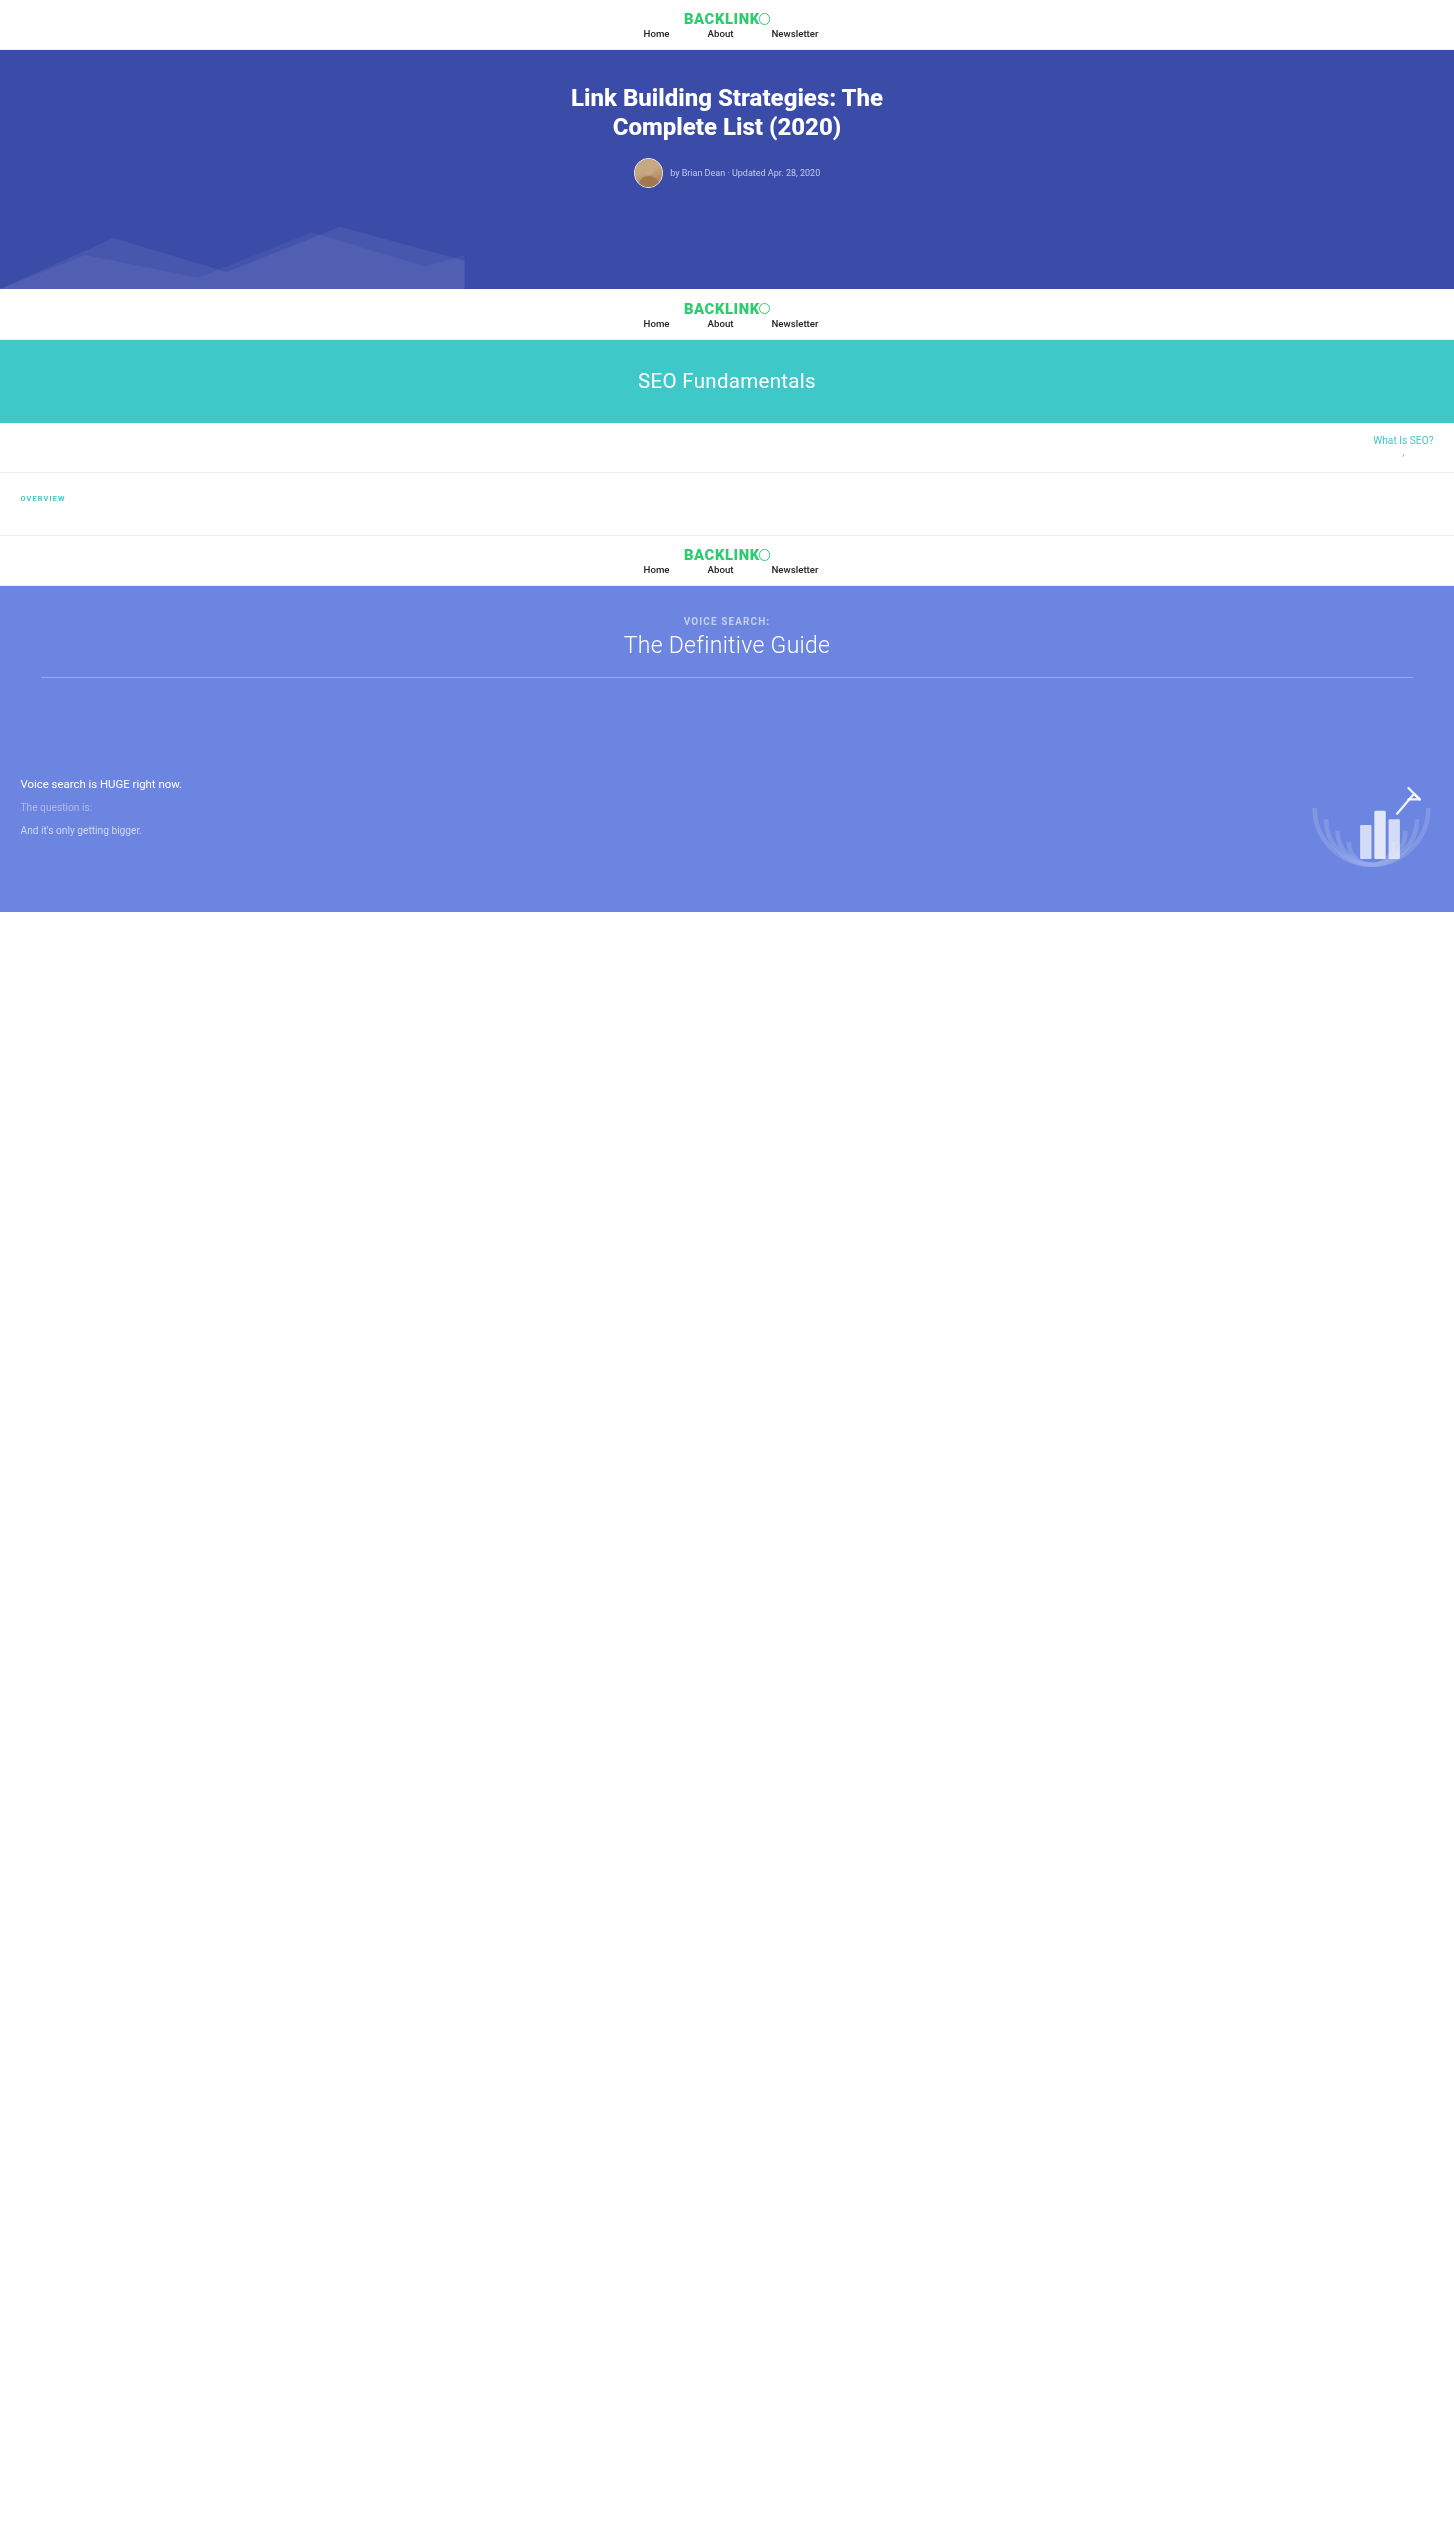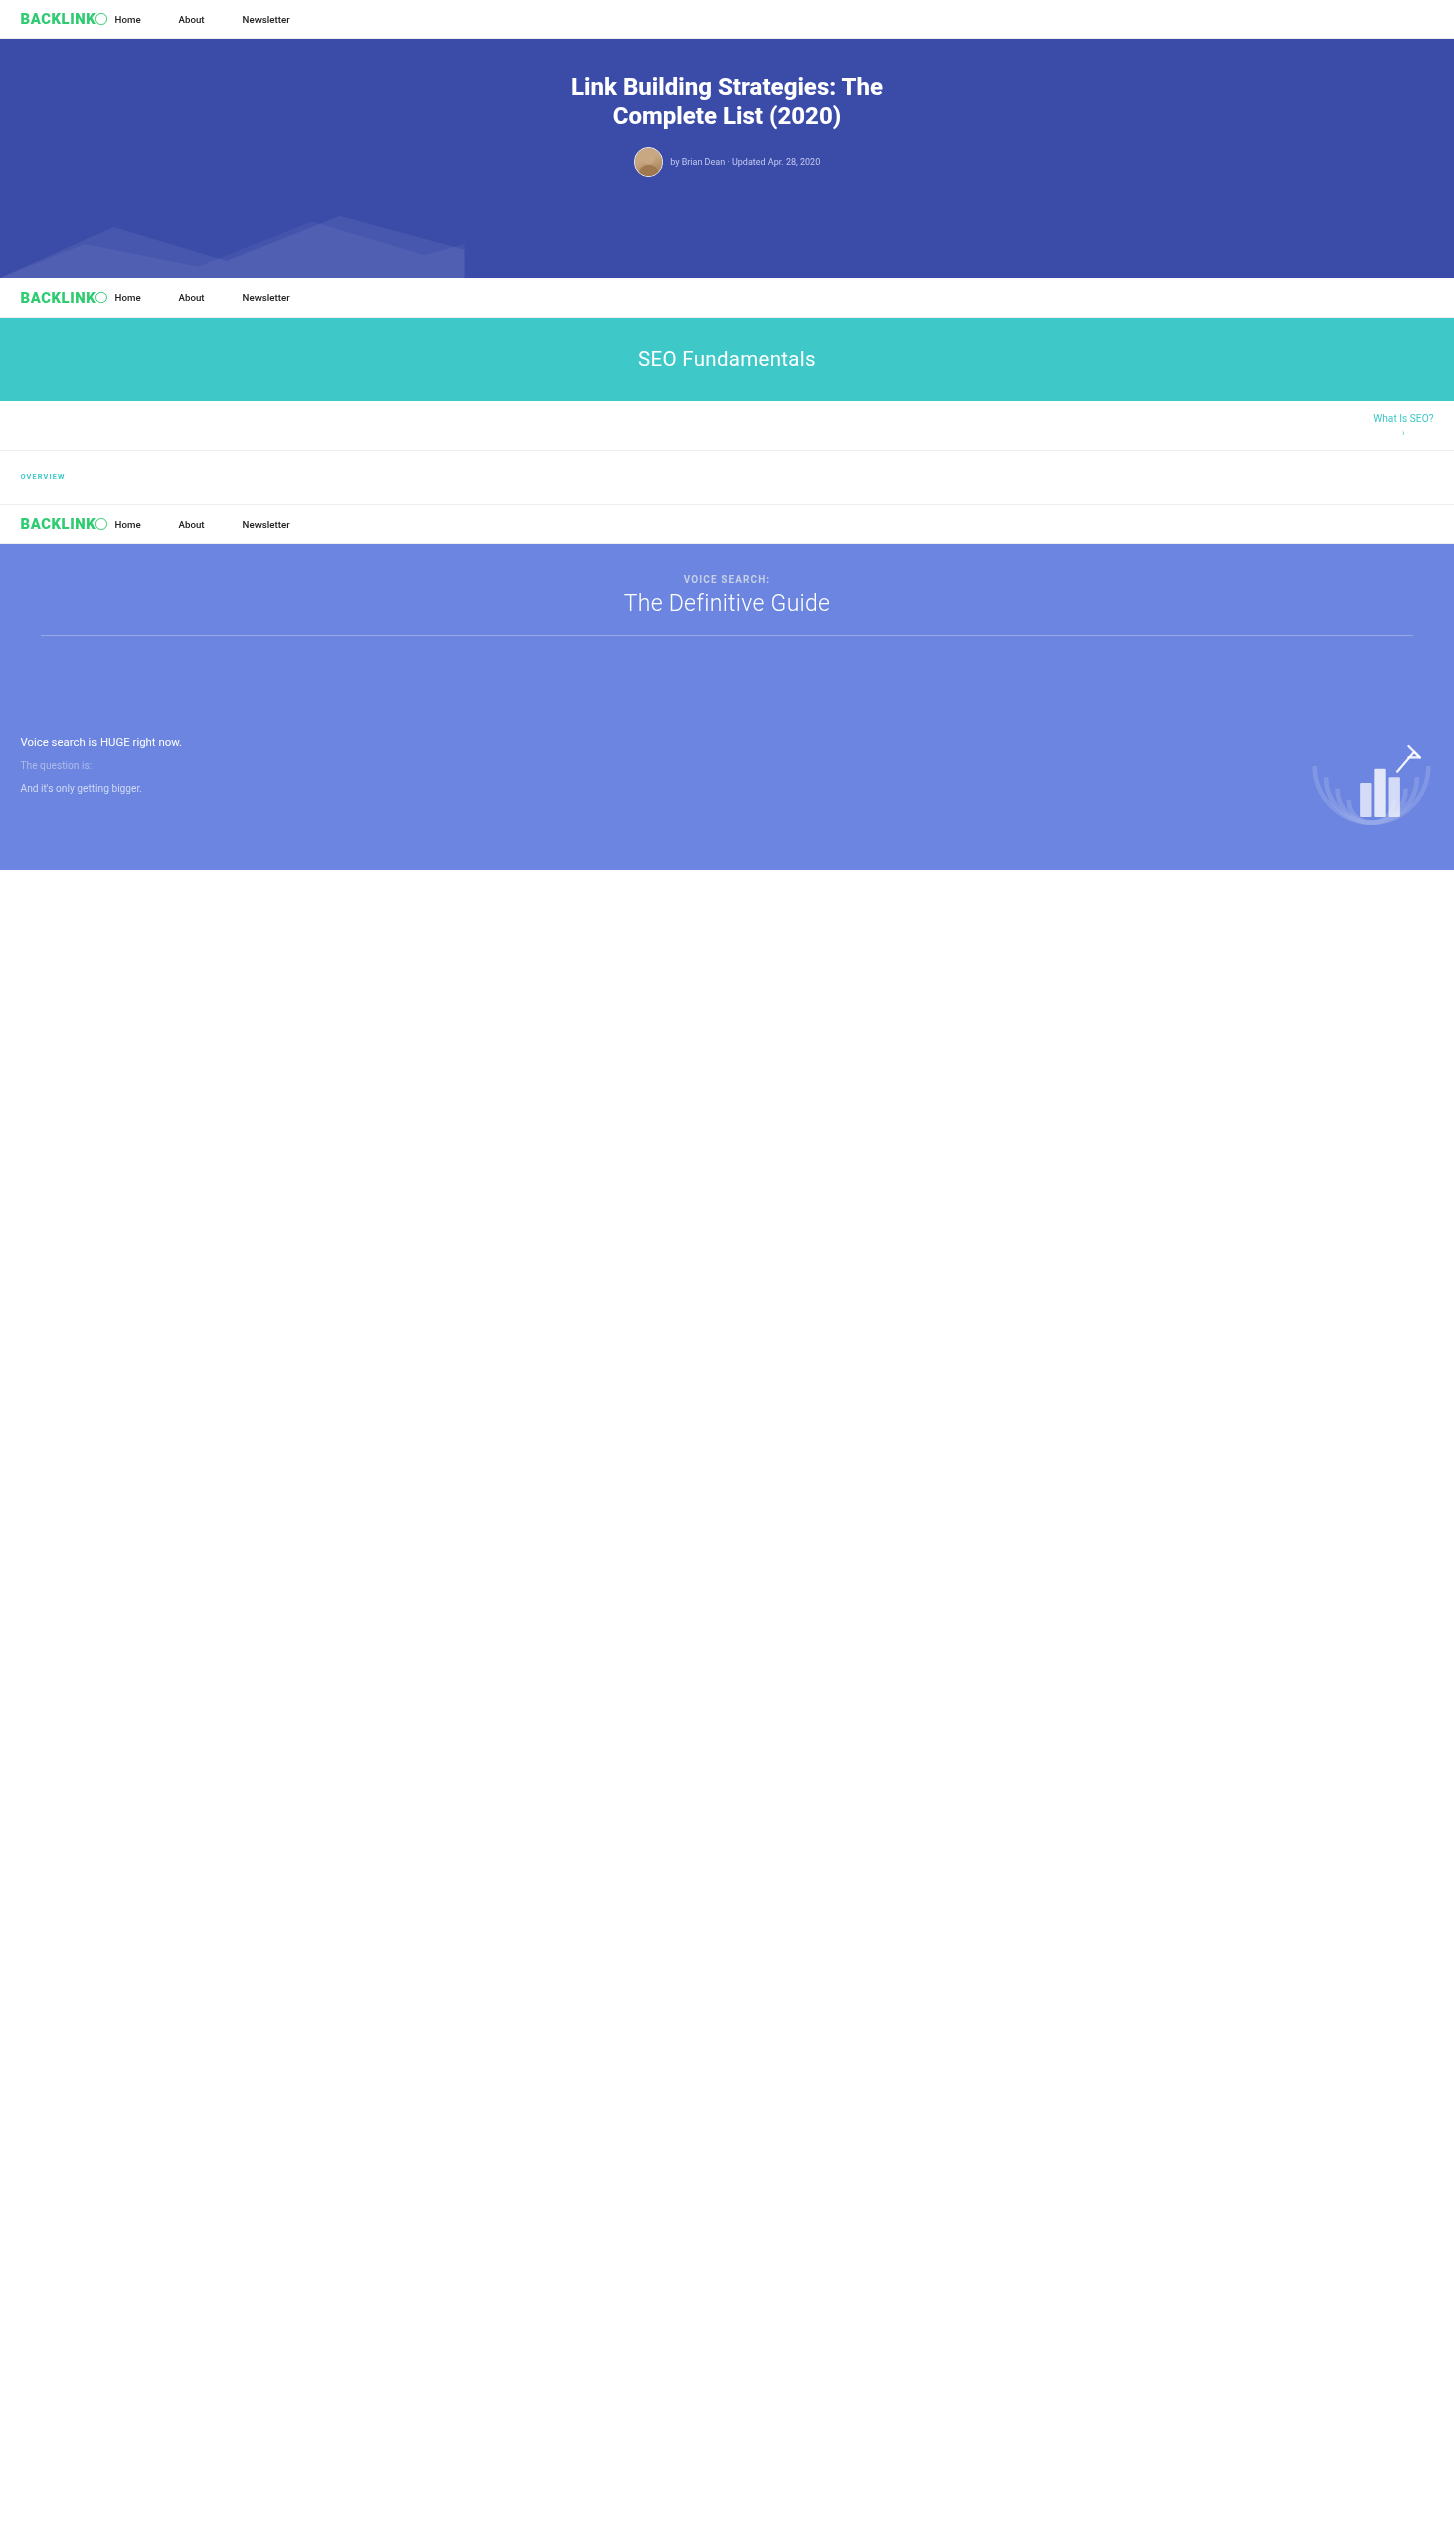--- a/index.html
+++ b/index.html
@@ -2,23 +2,25 @@
 <html style="font-size:9px"><head>
   <meta charset="utf-8">
   <style>
     * { margin: 0; padding: 0; box-sizing: border-box; }
     body { font-family: -apple-system, BlinkMacSystemFont, 'Segoe UI', Roboto, sans-serif; background: #fff; }
 
     
     .navbar {
       display: flex;
       align-items: center;
+      justify-content: space-between;
       padding: 10.2px 20.5px;
       background: #fff;
       border-bottom: 0.6px solid #eee;
+      flex-direction: column;
     }
     .logo-text {
       font-size: 14.8px;
       font-weight: 900;
       color: #2dcc70;
       letter-spacing: 0.6px;
       text-transform: uppercase;
     }
     .logo-o {
       display: inline-block;
@@ -133,20 +135,21 @@
     .overview-section {
       padding: 20.5px 20.5px 23px;
       border-bottom: 0.6px solid #eee;
     }
     .overview-label {
       color: #3ec8c8;
       font-size: 7.4px;
       font-weight: 700;
       letter-spacing: 1.1px;
       text-transform: uppercase;
+      margin-bottom: 9px;
     }
     .overview-text {
       color: #bbb;
       font-size: 9.7px;
       line-height: 1.6;
     }
 
     
     .voice-search-hero {
       background: #6b85e0;

